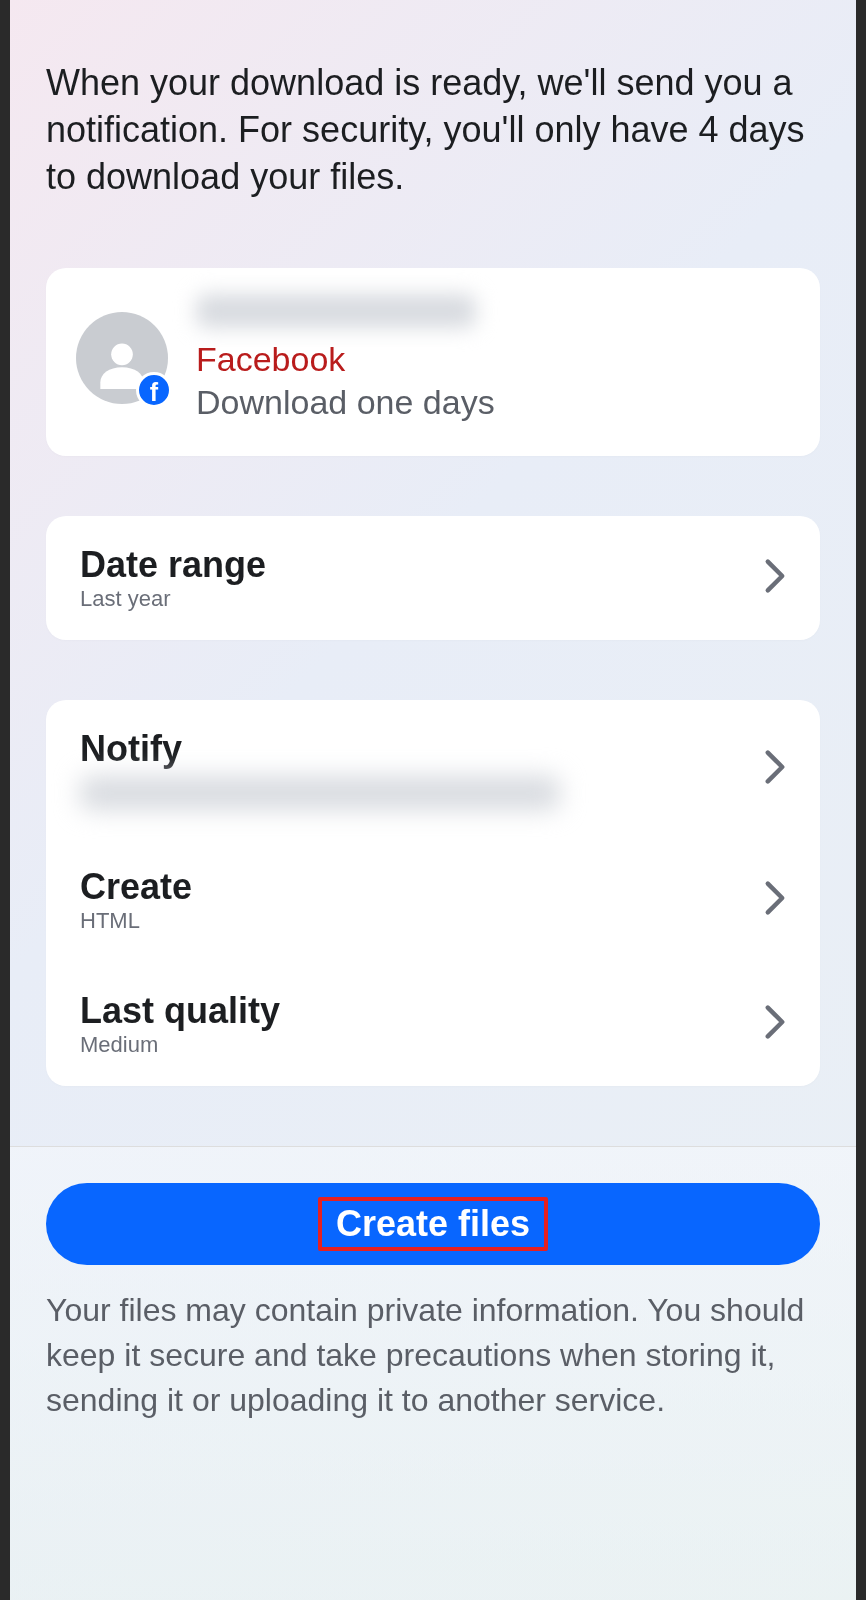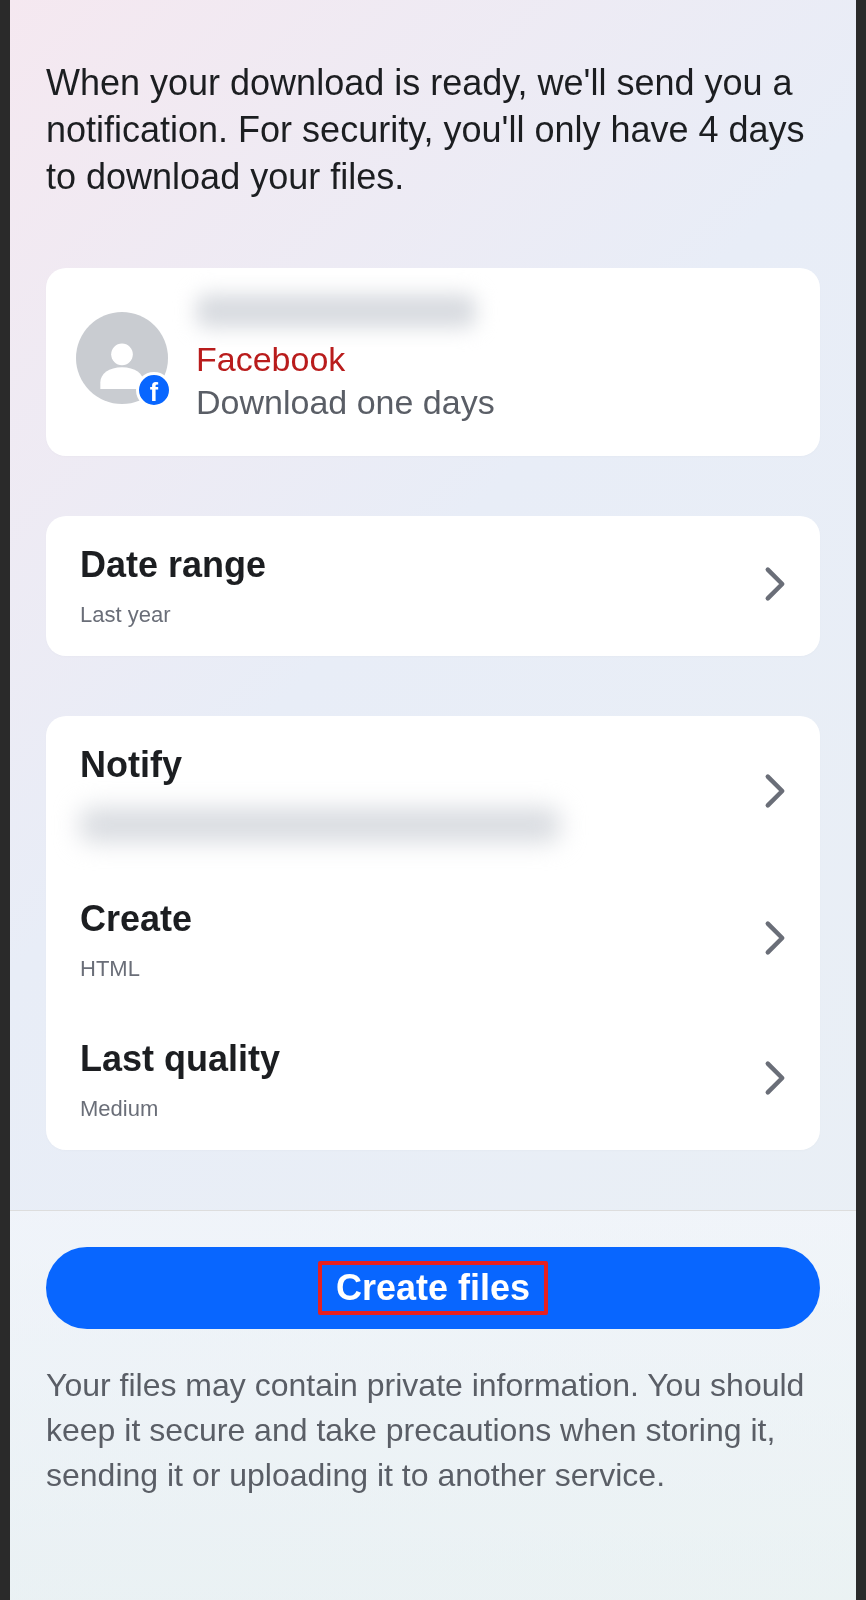--- a/index.html
+++ b/index.html
@@ -108,21 +108,21 @@
     .option-row {
       display: flex;
       align-items: center;
       justify-content: space-between;
       padding: 28px 34px;
       cursor: pointer;
     }
     .option-text {
       display: flex;
       flex-direction: column;
-      gap: 16px;
+      gap: 0;
     }
     .option-title {
       font-size: 36px;
       font-weight: 600;
       color: #1c1e21;
     }
     .option-value {
       font-size: 22px;
       color: #6a6e78;
     }
@@ -156,21 +156,21 @@
       width: 100%;
       background: #0866ff;
       border: none;
       border-radius: 50px;
       height: 82px;
       display: flex;
       align-items: center;
       justify-content: center;
       cursor: pointer;
       position: relative;
-      margin-bottom: 34px;
+      margin-bottom: 23px;
     }
     .create-button-label {
       color: #fff;
       font-size: 36px;
       font-weight: 600;
     }
     .highlight-box {
       position: absolute;
       border: 4px solid #e62020;
       padding: 2px 14px;

